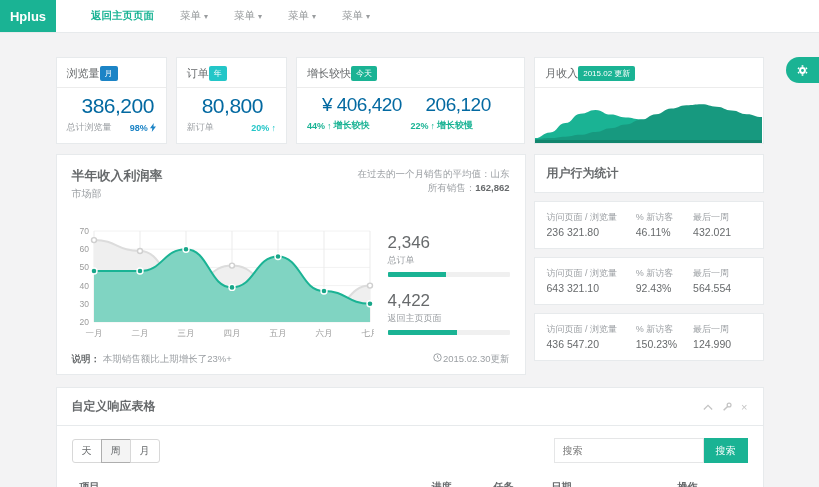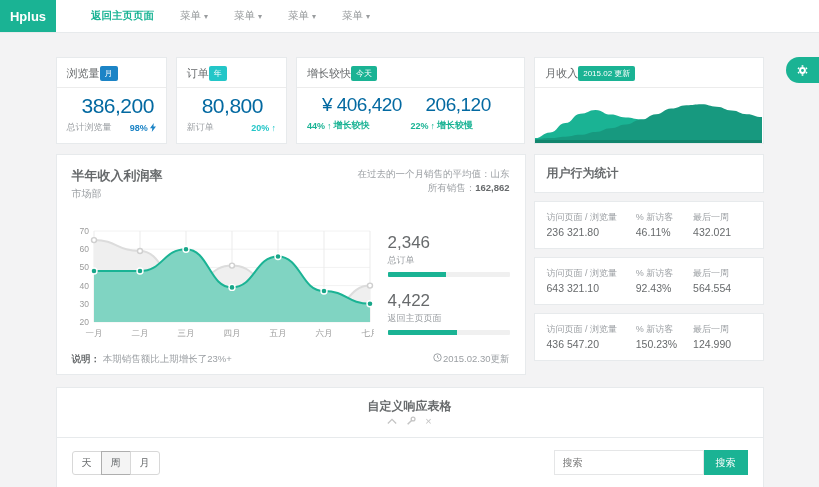--- a/index.html
+++ b/index.html
@@ -67,21 +67,21 @@
   .u-title-box { padding:10px 12px; font-size:12px; font-weight:bold; color:#676a6c; }
   .u-box { padding:9px 12px 10px; }
   .u-row { display:flex; }
   .u-col1 { flex:1.45; padding-right:6px; }
   .u-col { flex:1; }
   .u-label { font-size:9px; color:#9b9fa3; line-height:1.45; }
   .u-value { font-size:10.5px; color:#676a6c; margin-top:2px; }
 
   
   .table-panel { margin-top:12px; }
-  .tp-head { padding:10px 15px; border-bottom:1px solid #e7eaec; display:flex; justify-content:space-between; align-items:center;flex-direction:column; }
+  .tp-head { padding:10px 15px; border-bottom:1px solid #e7eaec; display:flex; justify-content:space-between; align-items:center; }
   .tp-title { font-size:12px; font-weight:bold; color:#676a6c; }
   .tp-tools { display:flex; gap:9px; align-items:center; color:#c4c4c4; }
   .tp-tools > span { cursor:pointer; display:flex; align-items:center; }
   .tp-body { padding:12px 15px 0; }
   .toolbar { display:flex; justify-content:space-between; align-items:center; margin-bottom:11px; }
   .btn-group { display:flex; }
   .btn-sm { font-size:10px; padding:4px 9px; background:#fff; border:1px solid #d8d8d8; color:#676a6c; cursor:pointer; margin-left:-1px; }
   .btn-sm:first-child { border-radius:3px 0 0 3px; margin-left:0; }
   .btn-sm:last-child { border-radius:0 3px 3px 0; }
   .btn-sm.active { border-color:#aeaeae; background:#f4f4f4; }

